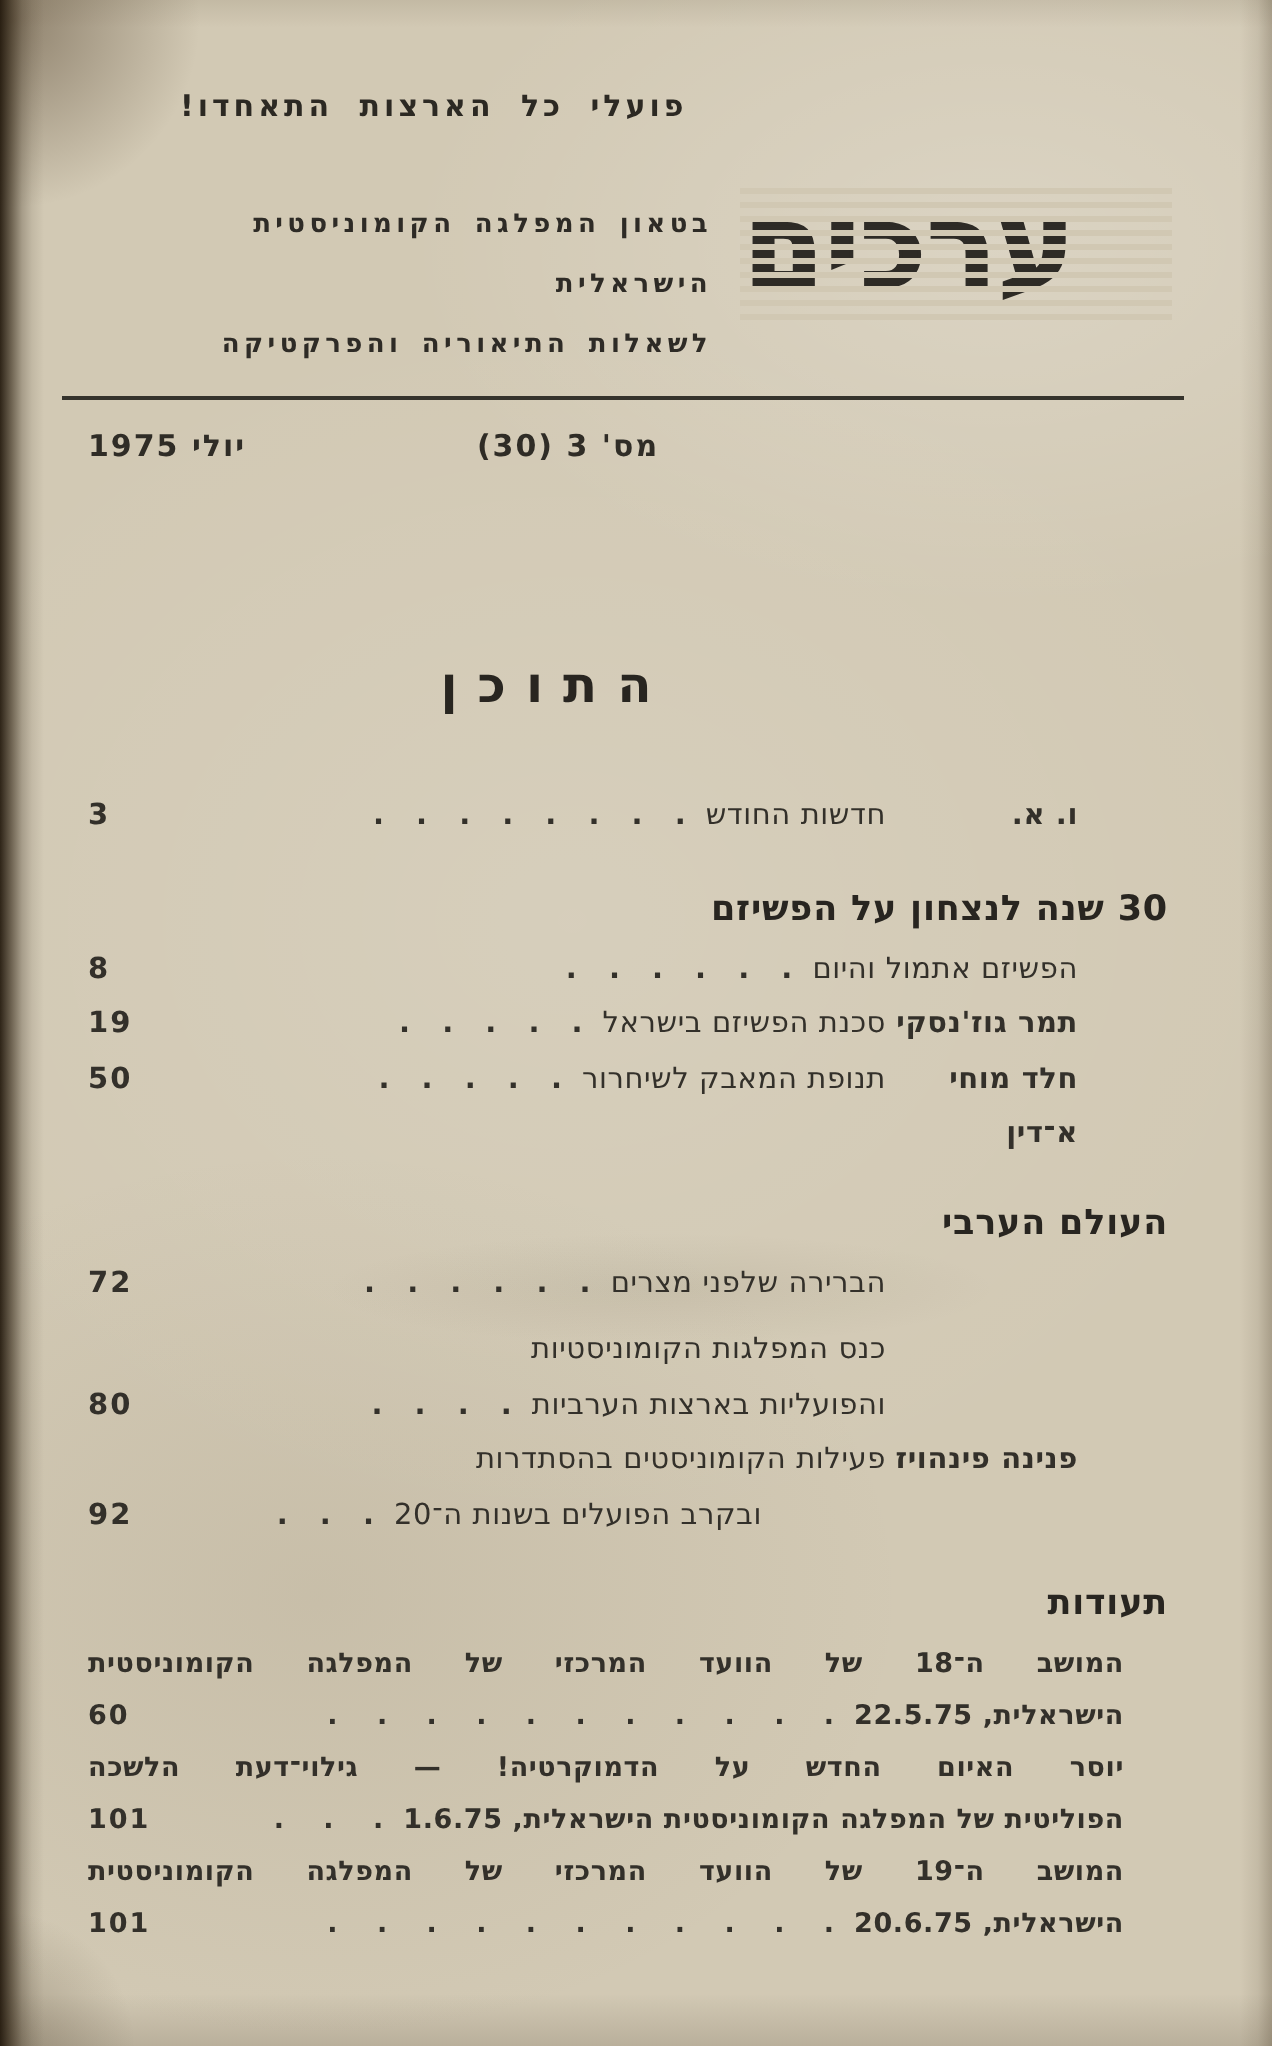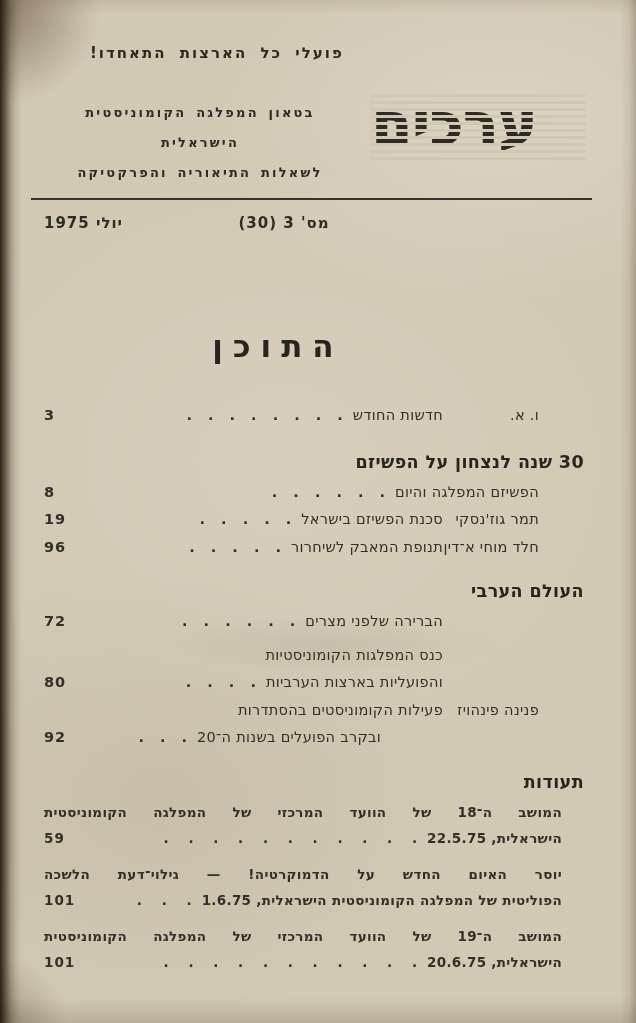--- a/index.html
+++ b/index.html
@@ -50,70 +50,70 @@
     font-size:57px;line-height:64px;font-weight:700;
     letter-spacing:1px;
     color:#2e2b26;
     -webkit-text-stroke:1.8px #2e2b26;
   }
   .logo-stripes{
     position:absolute;inset:-2px;
     background:repeating-linear-gradient(180deg, transparent 0 4.2px, #d1c8b3 4.2px 7px);
     pointer-events:none;
   }
-  .subtitle{flex:1;text-align:center;padding-top:6px;}
+  .subtitle{flex:1;padding-top:6px;}
   .subtitle div{
     font-size:13px;font-weight:700;line-height:30px;
     letter-spacing:2.2px;word-spacing:3px;color:#2e2b26;
   }
   .rule{height:2px;background:#35332c;margin:10px -8px 0 -13px;}
   .issue-row{
     display:grid;grid-template-columns:1fr auto 1fr;
     margin-top:14px;font-size:15px;font-weight:600;color:#2f2c26;
   }
   .issue-row .mid{transform:translateX(-30px);letter-spacing:1px;}
   .issue-row .left{text-align:left;letter-spacing:1px;}
   
   .contents-title{
     margin:96px 0 0 0;
     text-align:center;
     transform:translateX(-36px);
-    font-size:31px;font-weight:700;
+    font-size:25px;font-weight:700;
     letter-spacing:10px;
     color:#282520;
   }
   .sec-h{
     margin:18px 0 5px 0;
     font-size:17.5px;font-weight:700;letter-spacing:0.4px;
     color:#282520;line-height:24px;
   }
   .row{
     display:flex;align-items:baseline;
     padding-right:45px;
     font-size:14.5px;line-height:27.5px;
   }
-  .row .au{flex:none;width:96px;font-weight:400;letter-spacing:0.3px;}
+  .row .au{flex:none;width:96px;font-weight:700;letter-spacing:0.3px;}
   .row .ti{flex:none;letter-spacing:0.3px;}
   .row .dt{
     flex:1;overflow:hidden;white-space:nowrap;
     word-spacing:11px;padding:0 10px 0 8px;
     font-weight:600;
   }
   .row .pg{
     flex:none;width:36px;direction:ltr;text-align:left;
     font-weight:600;letter-spacing:1px;
   }
   .intro-row{margin-top:38px;}
   .h1-gap{margin-top:20px;}
   .gap7{margin-top:6px;}
   .ind2 .au{width:158px;}
   .wide{padding-right:22px;font-weight:700;font-size:13.5px;line-height:26px;}
   .wide .dt{word-spacing:15px;font-weight:700;}
   .wide .tj{flex:1;text-align:justify;text-align-last:justify;letter-spacing:0.3px;}
-  .wide.mt{margin-top:10px;}
+  .wide.mt{}
 </style>
 </head>
 <body>
 
 <div class="scan">
   <div class="edge-left"></div>
 
   <div class="content">
 
     <div class="slogan">פועלי כל הארצות התאחדו!</div>
@@ -141,35 +141,35 @@
 
     <div class="row intro-row">
       <span class="au">ו. א.</span>
       <span class="ti">חדשות החודש</span>
       <span class="dt">. . . . . . . .</span>
       <span class="pg">3</span>
     </div>
 
     <div class="sec-h h1-gap">30 שנה לנצחון על הפשיזם</div>
     <div class="row">
-      <span class="ti">הפשיזם המפלגה והיום</span>
+      <span class="ti">הפשיזם אתמול והיום</span>
       <span class="dt">. . . . . .</span>
       <span class="pg">8</span>
     </div>
     <div class="row">
       <span class="au">תמר גוז'נסקי</span>
       <span class="ti">סכנת הפשיזם בישראל</span>
       <span class="dt">. . . . .</span>
       <span class="pg">19</span>
     </div>
     <div class="row">
       <span class="au">חלד מוחי א־דין</span>
       <span class="ti">תנופת המאבק לשיחרור</span>
       <span class="dt">. . . . .</span>
-      <span class="pg">96</span>
+      <span class="pg">50</span>
     </div>
 
     <div class="sec-h">העולם הערבי</div>
     <div class="row">
       <span class="au"></span>
       <span class="ti">הברירה שלפני מצרים</span>
       <span class="dt">. . . . . .</span>
       <span class="pg">72</span>
     </div>
     <div class="row gap7">
@@ -194,21 +194,21 @@
       <span class="pg">92</span>
     </div>
 
     <div class="sec-h">תעודות</div>
     <div class="row wide">
       <span class="tj">המושב ה־18 של הוועד המרכזי של המפלגה הקומוניסטית</span>
     </div>
     <div class="row wide">
       <span class="ti">הישראלית, 22.5.75</span>
       <span class="dt">. . . . . . . . . . .</span>
-      <span class="pg">59</span>
+      <span class="pg">60</span>
     </div>
     <div class="row wide mt">
       <span class="tj">יוסר האיום החדש על הדמוקרטיה! — גילוי־דעת הלשכה</span>
     </div>
     <div class="row wide">
       <span class="ti">הפוליטית של המפלגה הקומוניסטית הישראלית, 1.6.75</span>
       <span class="dt">. . .</span>
       <span class="pg">101</span>
     </div>
     <div class="row wide mt">

